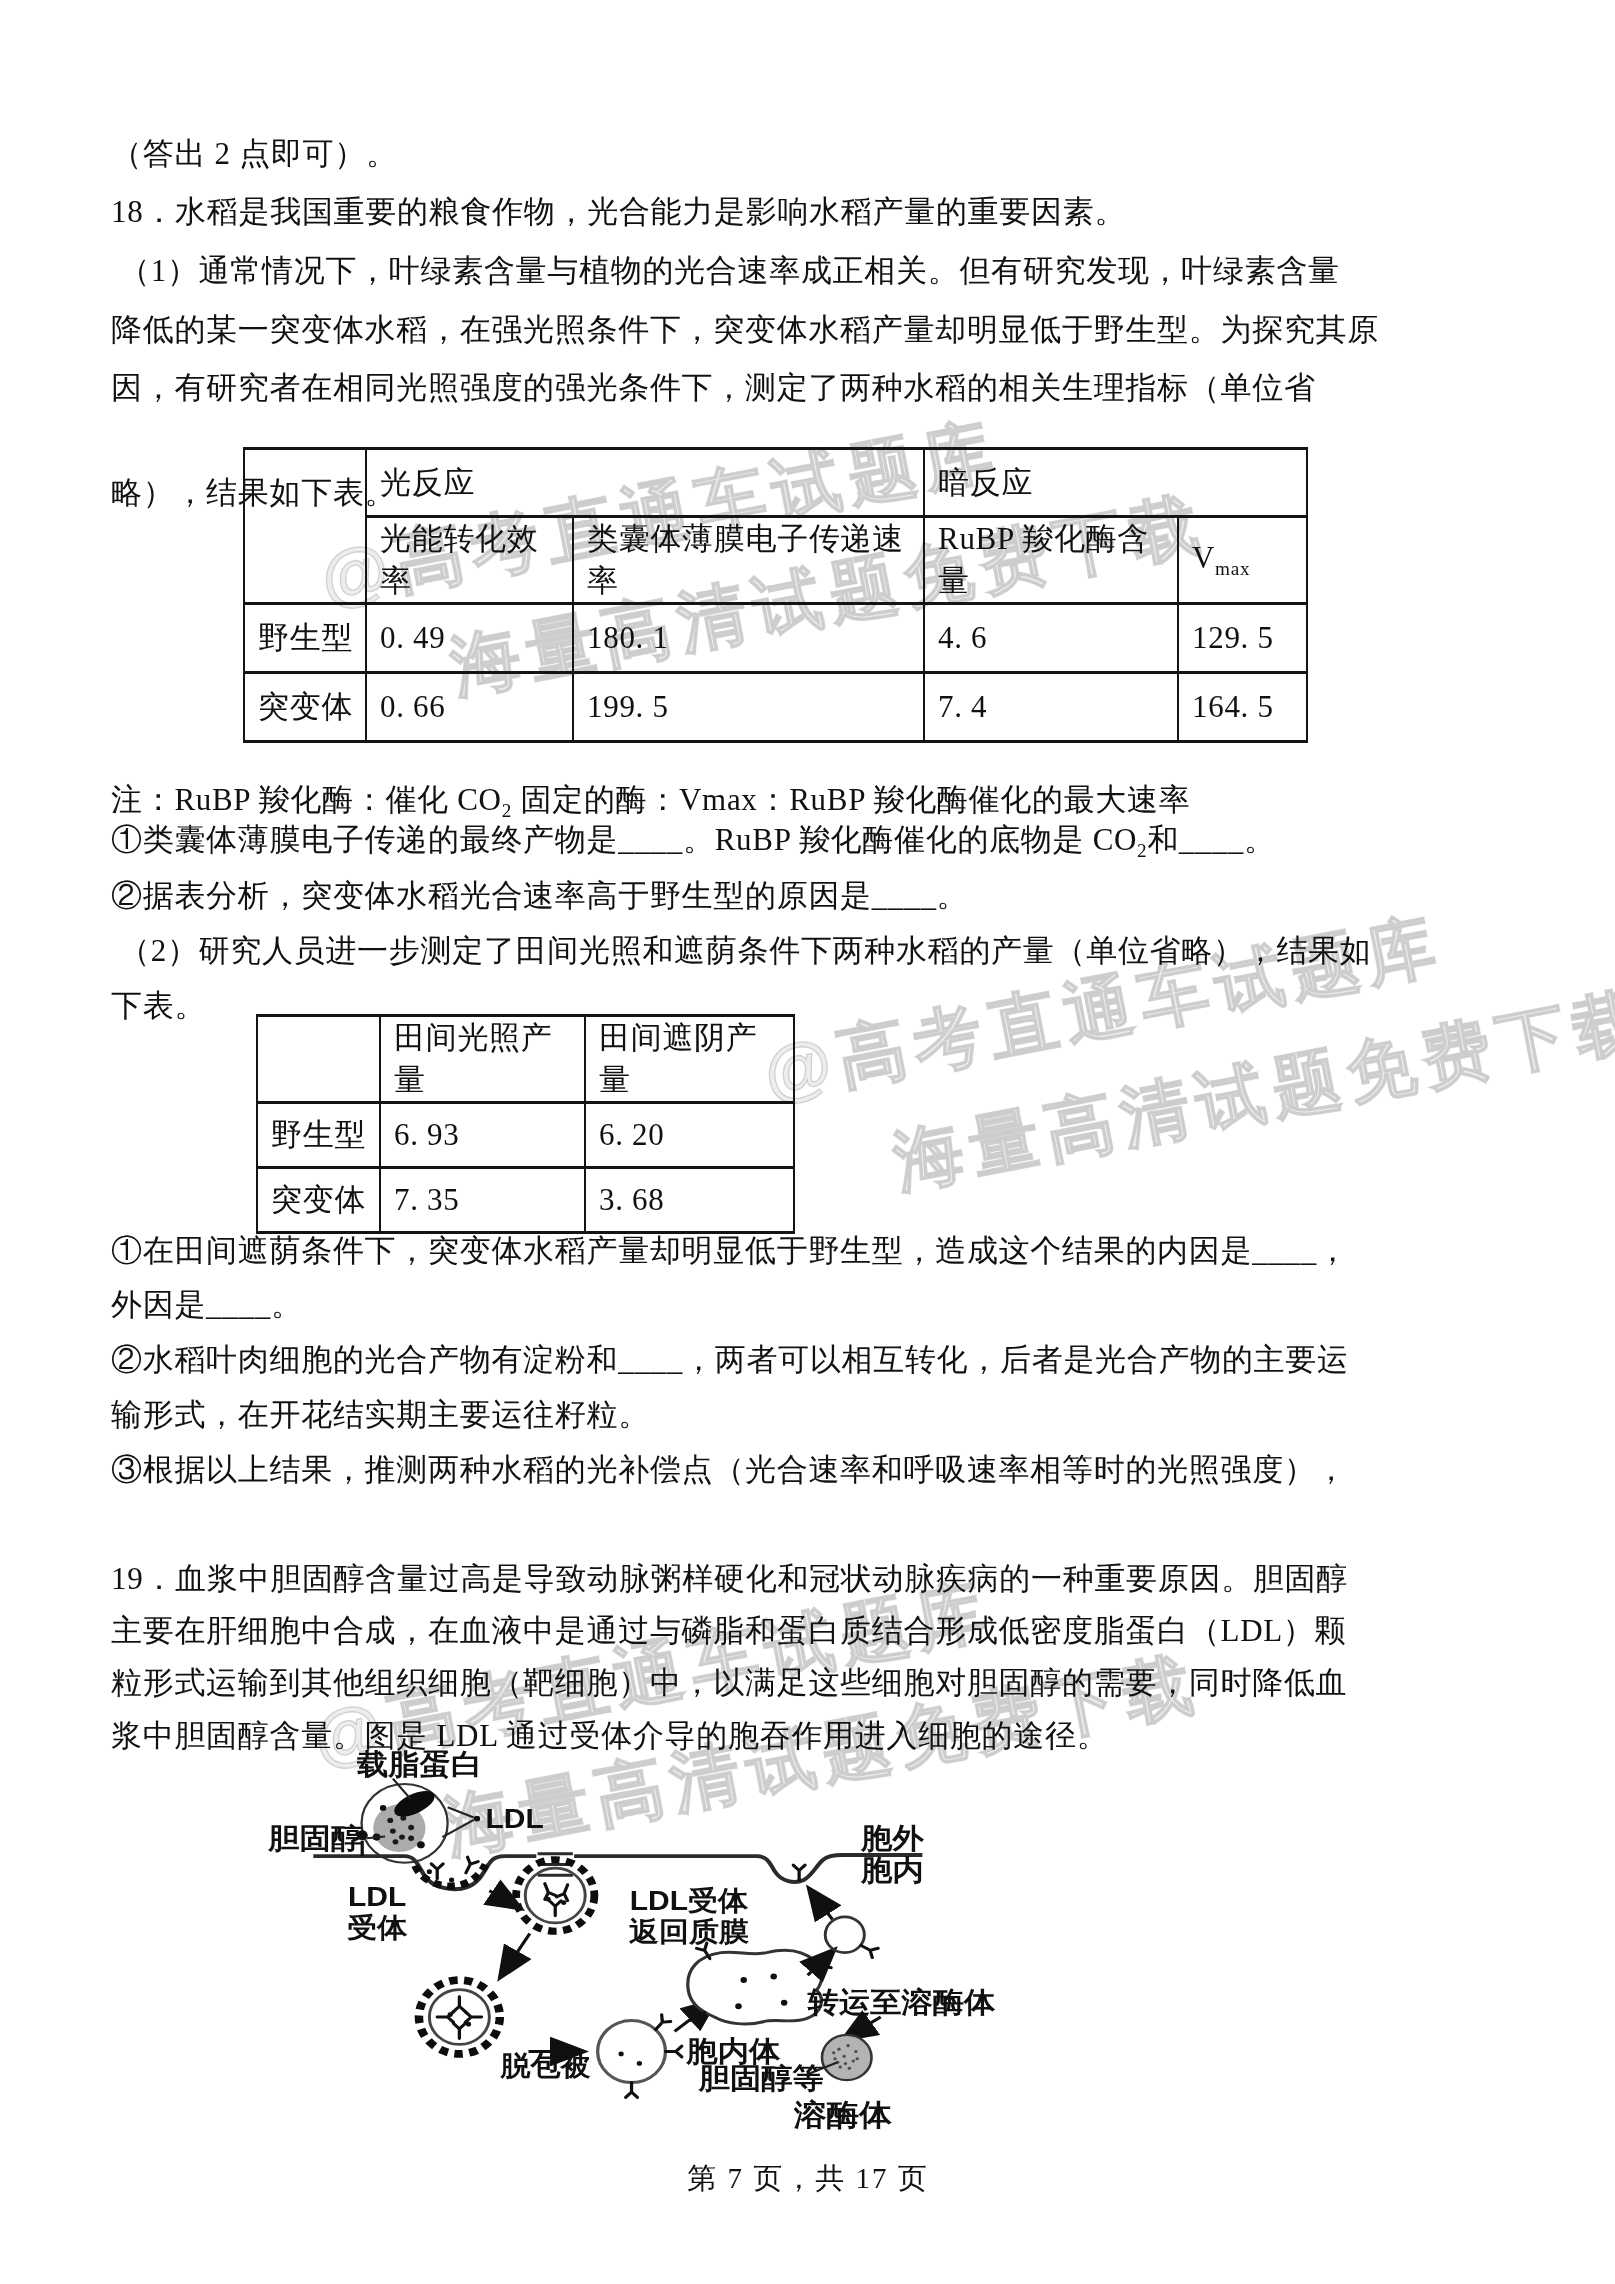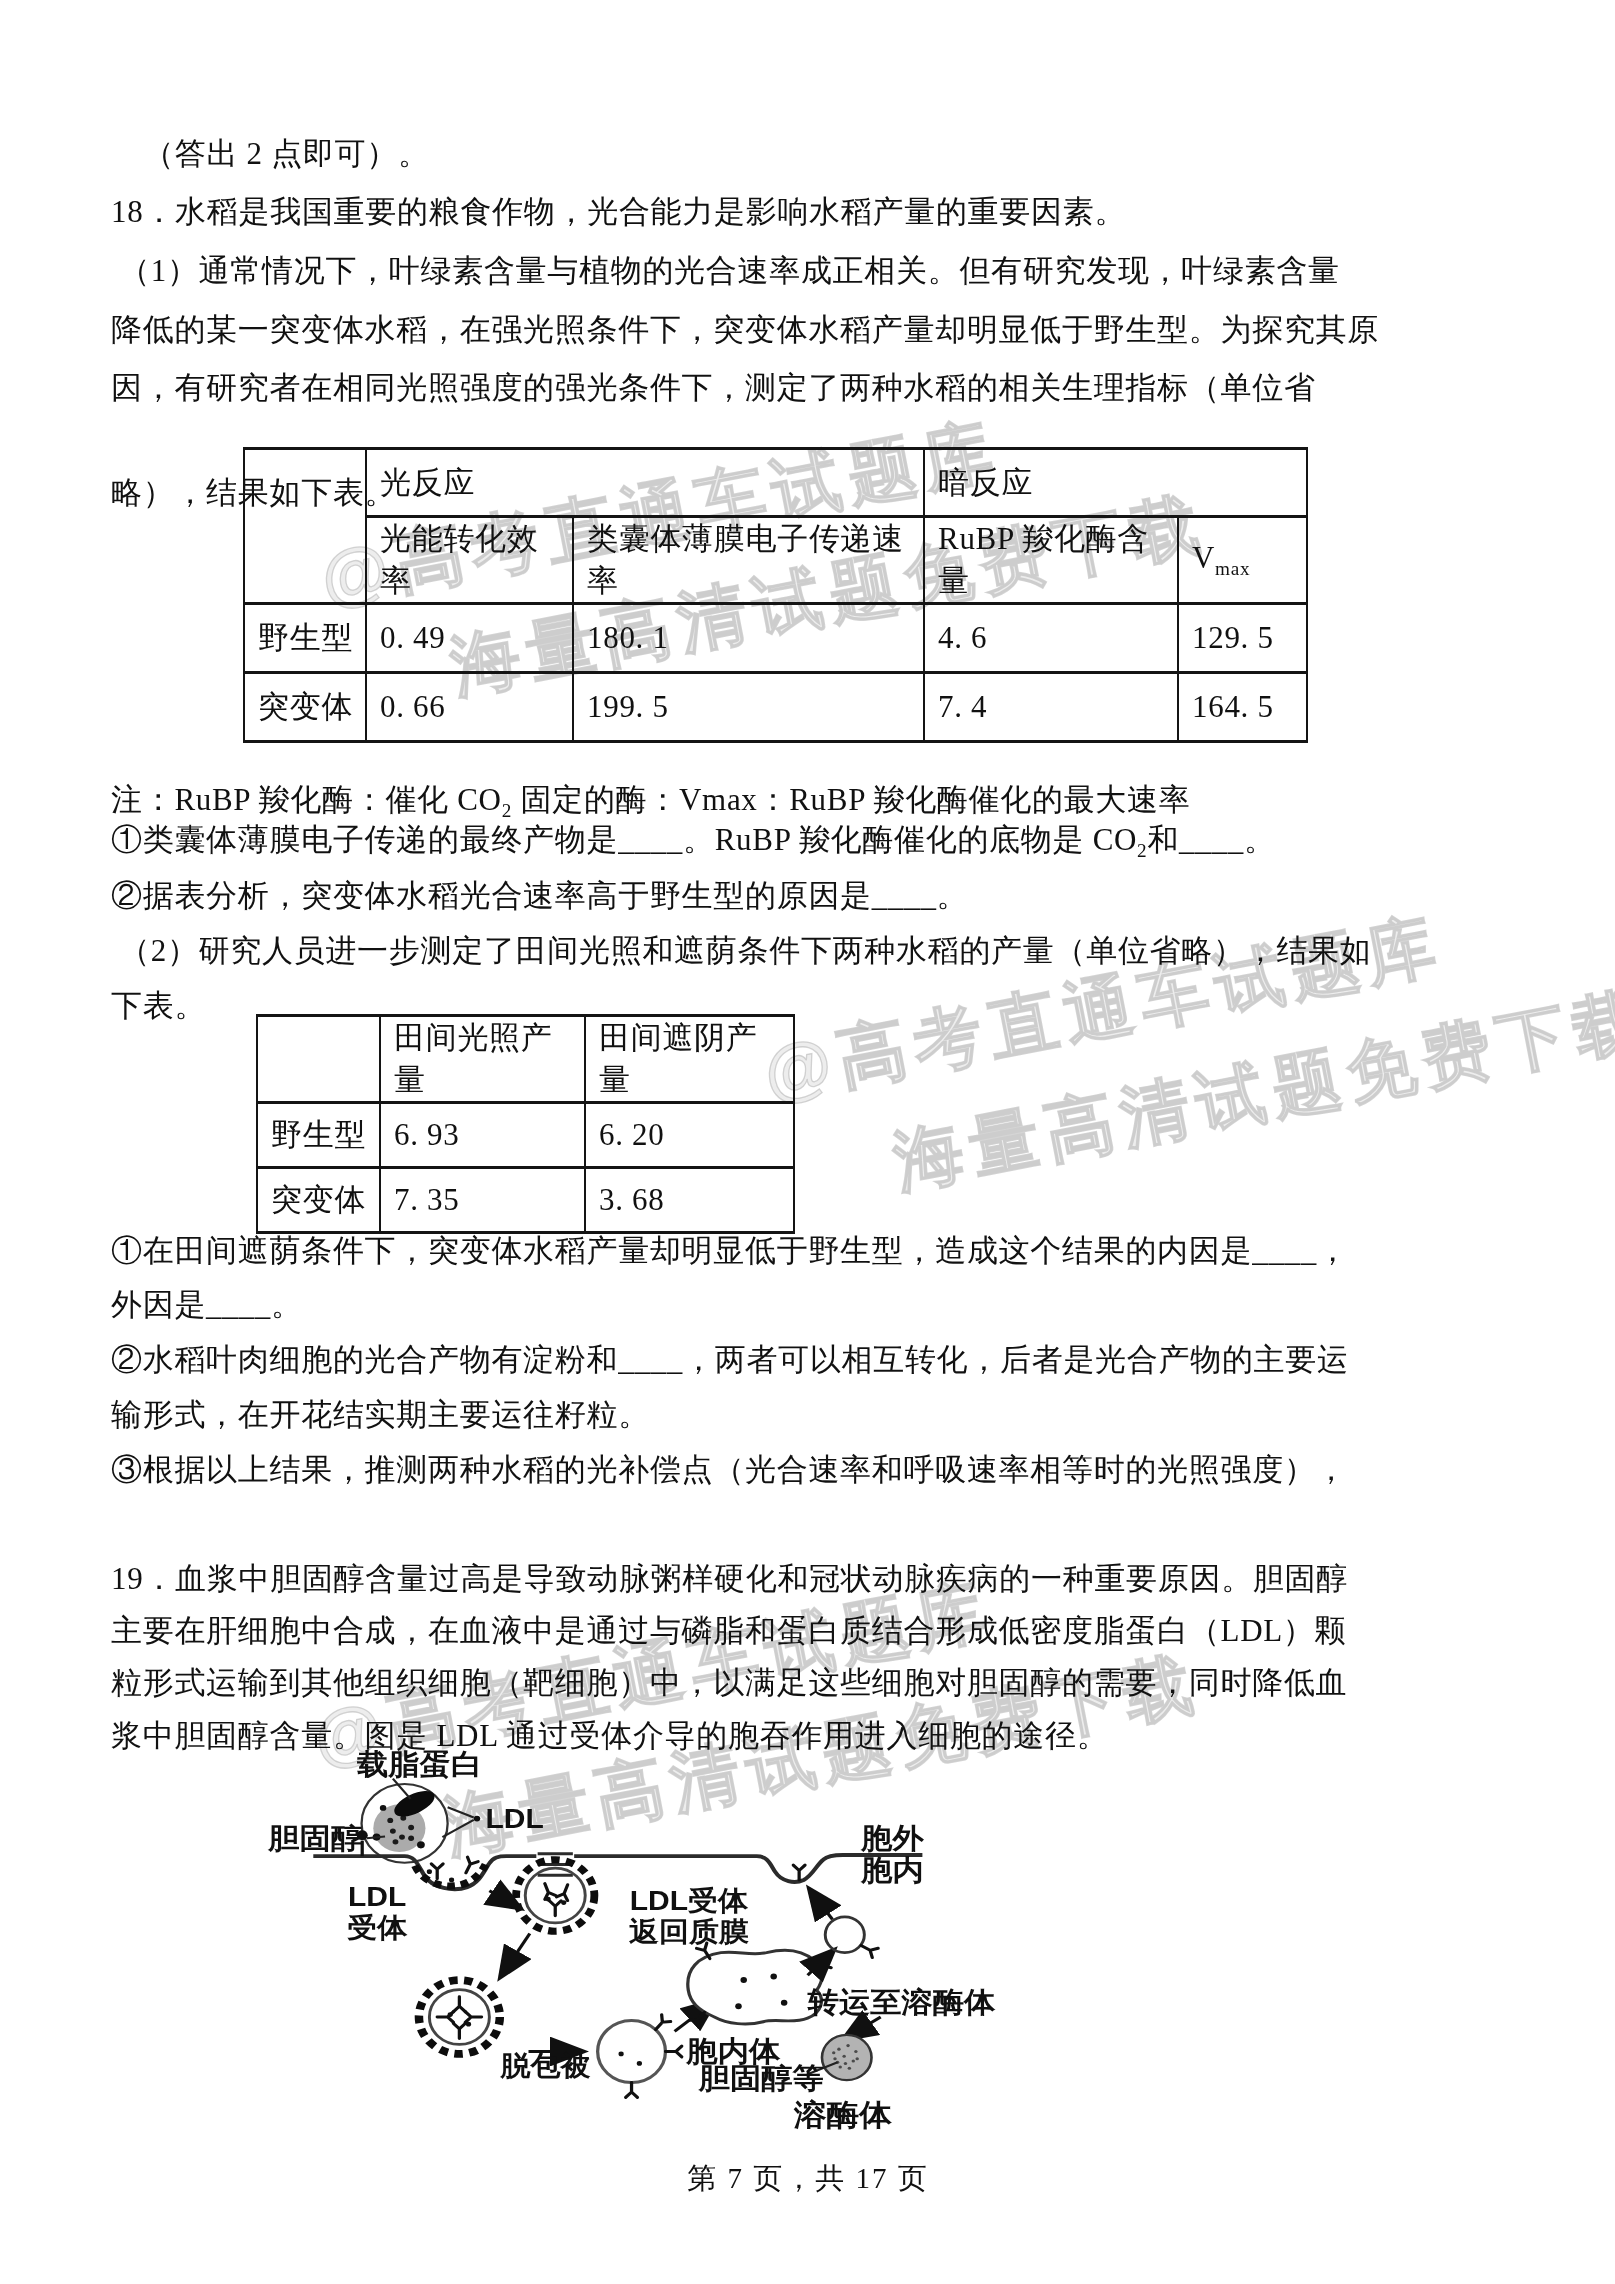--- a/index.html
+++ b/index.html
@@ -42,21 +42,21 @@
     <span class="l2">海量高清试题免费下载</span>
   </div>
   <div class="wm" style="left:306px;top:1695px;">
     <span>@高考直通车试题库</span>
     <span class="l2">海量高清试题免费下载</span>
   </div>
 </div>
 
 <div class="layer content">
 
-  <div class="line" style="top:134px;margin-left:32px;">（答出 2 点即可）。</div>
+  <div class="line" style="top:134px;">（答出 2 点即可）。</div>
   <div class="line" style="top:192px;">18．水稻是我国重要的粮食作物，光合能力是影响水稻产量的重要因素。</div>
 
   <div class="line indent" style="top:251px;">（1）通常情况下，叶绿素含量与植物的光合速率成正相关。但有研究发现，叶绿素含量</div>
   <div class="line" style="top:310px;">降低的某一突变体水稻，在强光照条件下，突变体水稻产量却明显低于野生型。为探究其原</div>
   <div class="line" style="top:368px;">因，有研究者在相同光照强度的强光条件下，测定了两种水稻的相关生理指标（单位省</div>
   <div class="line" style="top:425px;margin-top:48px;">略），结果如下表。</div>
 
   <table class="dtable" style="left:243px;top:447px;width:1062px;">
     <colgroup>
       <col style="width:122px">

